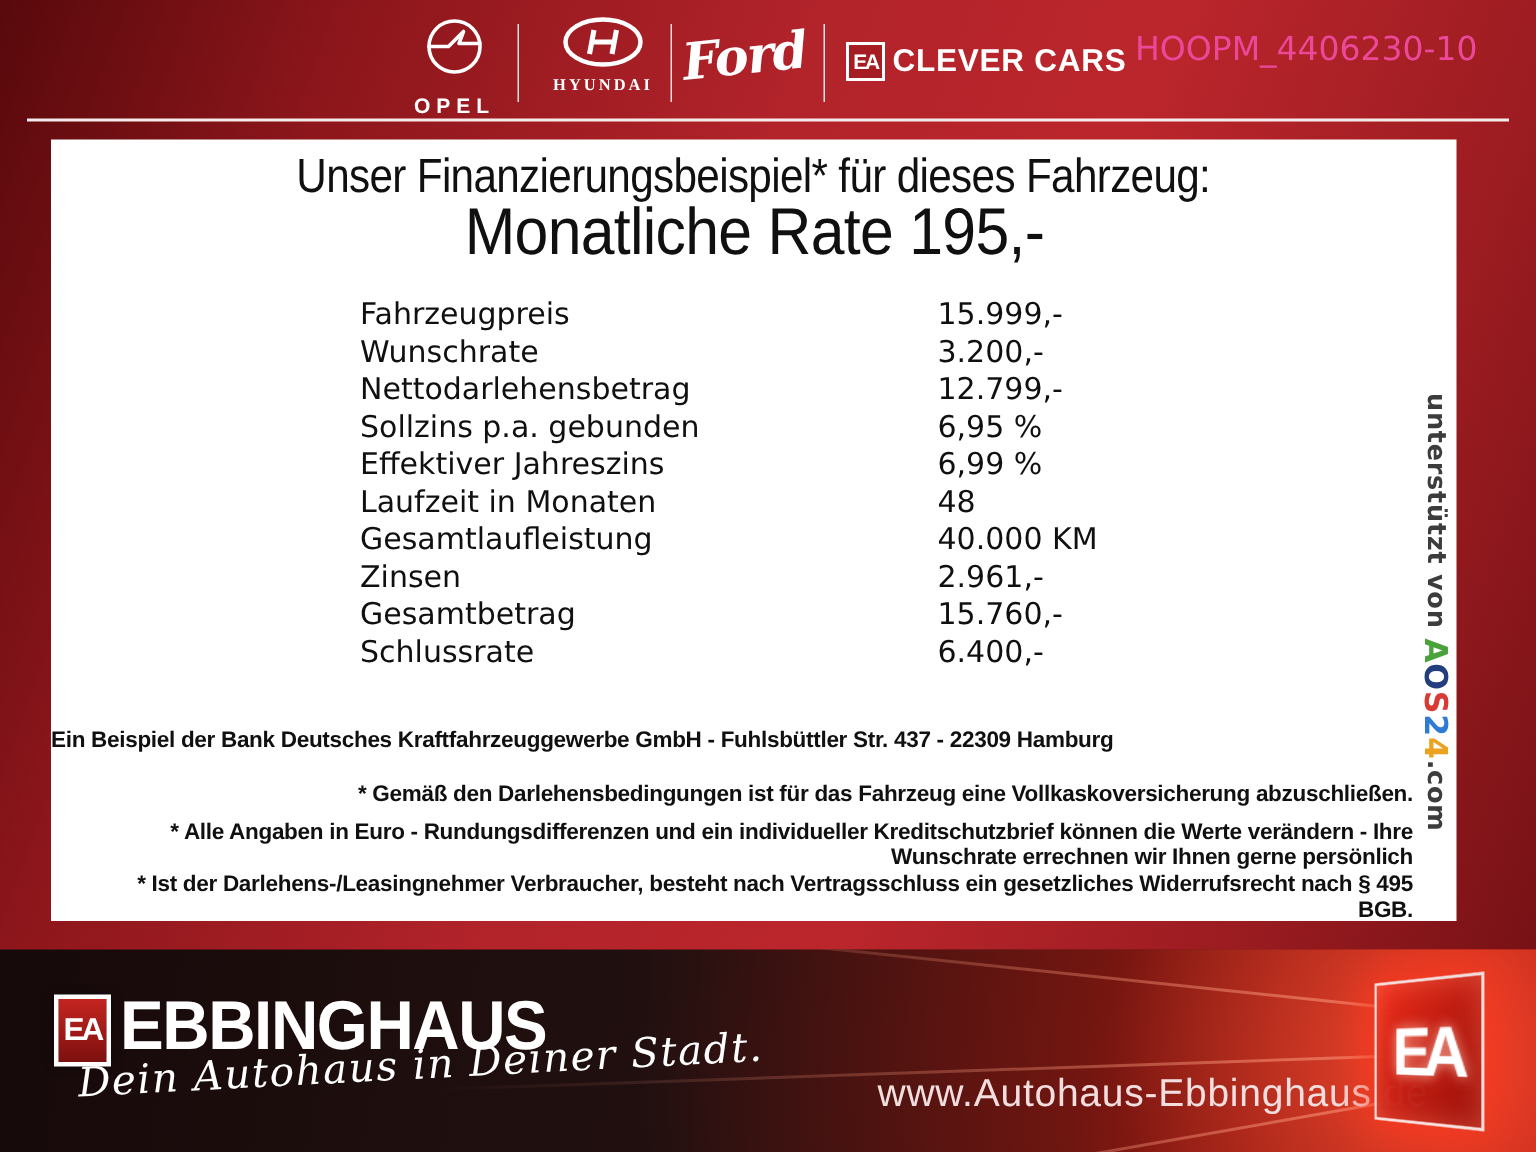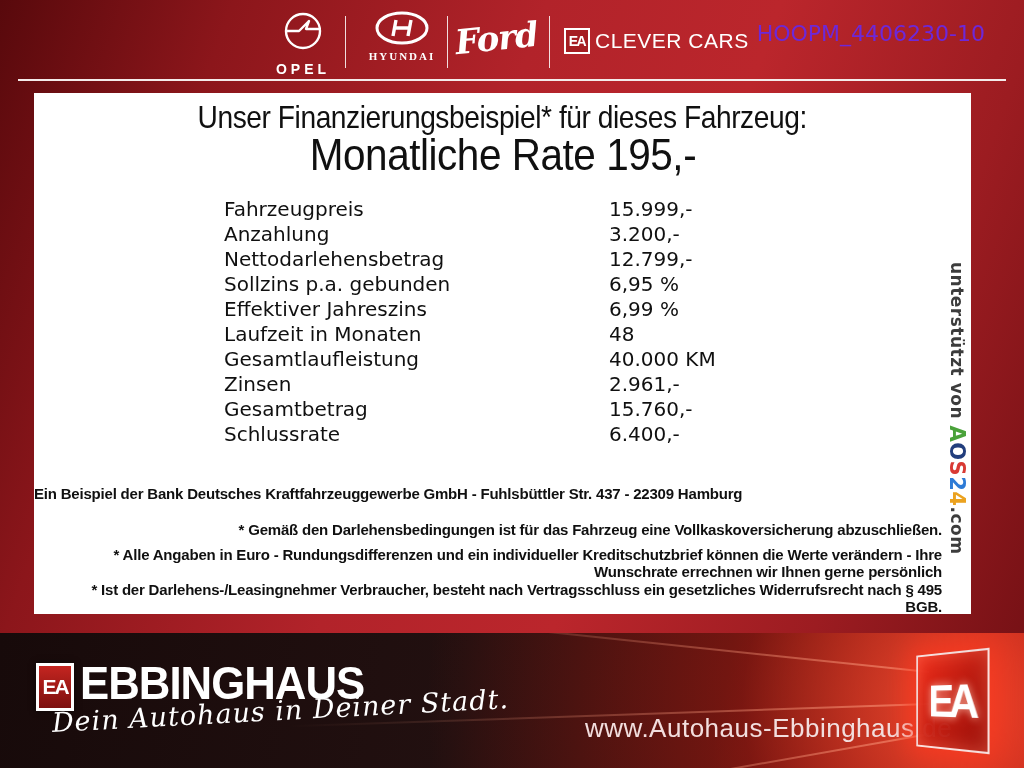--- a/index.html
+++ b/index.html
@@ -20,38 +20,38 @@
   .ford-script {
     font-family:"DejaVu Serif", serif; font-style:italic; font-weight:bold;
     font-size:34px; color:#fff; transform:rotate(-6deg); display:inline-block; letter-spacing:-1px;
   }
   .clever { display:flex; align-items:center; gap:5px; }
   .ea-chip {
     width:26px; height:26px; border:2px solid #fff; background:#a51d22;
     color:#fff; font-weight:bold; font-size:14px; letter-spacing:-1.5px;
     display:flex; align-items:center; justify-content:center;
   }
-  .clever-text { font-size:21px; font-weight:normal; letter-spacing:.5px; color:#fff; }
+  .clever-text { font-size:21px; font-weight:bold; letter-spacing:.5px; color:#fff; }
   .vehicle-code {
-    position:absolute; right:39px; top:21px; color:#6d28d9;
+    position:absolute; right:39px; top:21px; color:#ec4899;
     font-family:"DejaVu Sans", sans-serif; font-size:22px;
   }
 
   
   .panel {
     position:absolute; left:34px; top:93px; width:937px; height:521px;
     background:#fff; color:#101010;
   }
   .panel-title { position:absolute; top:6px; width:100%; text-align:center; white-space:nowrap; }
   .panel-title span { display:inline-block; transform:scaleX(.88); font-size:32px; letter-spacing:-.5px; }
   .panel-rate { position:absolute; top:37px; width:100%; text-align:center; white-space:nowrap; }
   .panel-rate span { display:inline-block; transform:scaleX(.92); font-size:44px; letter-spacing:-.5px; }
 
   .finance-table {
-    position:absolute; left:190px; top:104px;
+    position:absolute; left:206px; top:104px;
     display:grid; grid-template-columns:385px auto; 
     font-family:"DejaVu Sans", sans-serif; font-size:20px; line-height:25px;
   }
 
   .bank-note {
     position:absolute; top:392px; width:100%; text-align:left;
     font-size:15px; font-weight:bold; letter-spacing:-.2px;
   }
   .disclaimer { position:absolute; width:860px; left:48px; text-align:right;
     font-size:15px; font-weight:bold; line-height:17px; letter-spacing:-.2px; }
@@ -158,21 +158,21 @@
   <div class="panel-title">
     <span>Unser Finanzierungsbeispiel* für dieses Fahrzeug:</span>
   </div>
   <div class="panel-rate">
     <span>Monatliche Rate 195,-</span>
   </div>
 
   <div class="finance-table">
     <div>Fahrzeugpreis</div>
     <div>15.999,-</div>
-    <div>Anzahlung</div>
+    <div>Wunschrate</div>
     <div>3.200,-</div>
     <div>Nettodarlehensbetrag</div>
     <div>12.799,-</div>
     <div>Sollzins p.a. gebunden</div>
     <div>6,95 %</div>
     <div>Effektiver Jahreszins</div>
     <div>6,99 %</div>
     <div>Laufzeit in Monaten</div>
     <div>48</div>
     <div>Gesamtlaufleistung</div>

